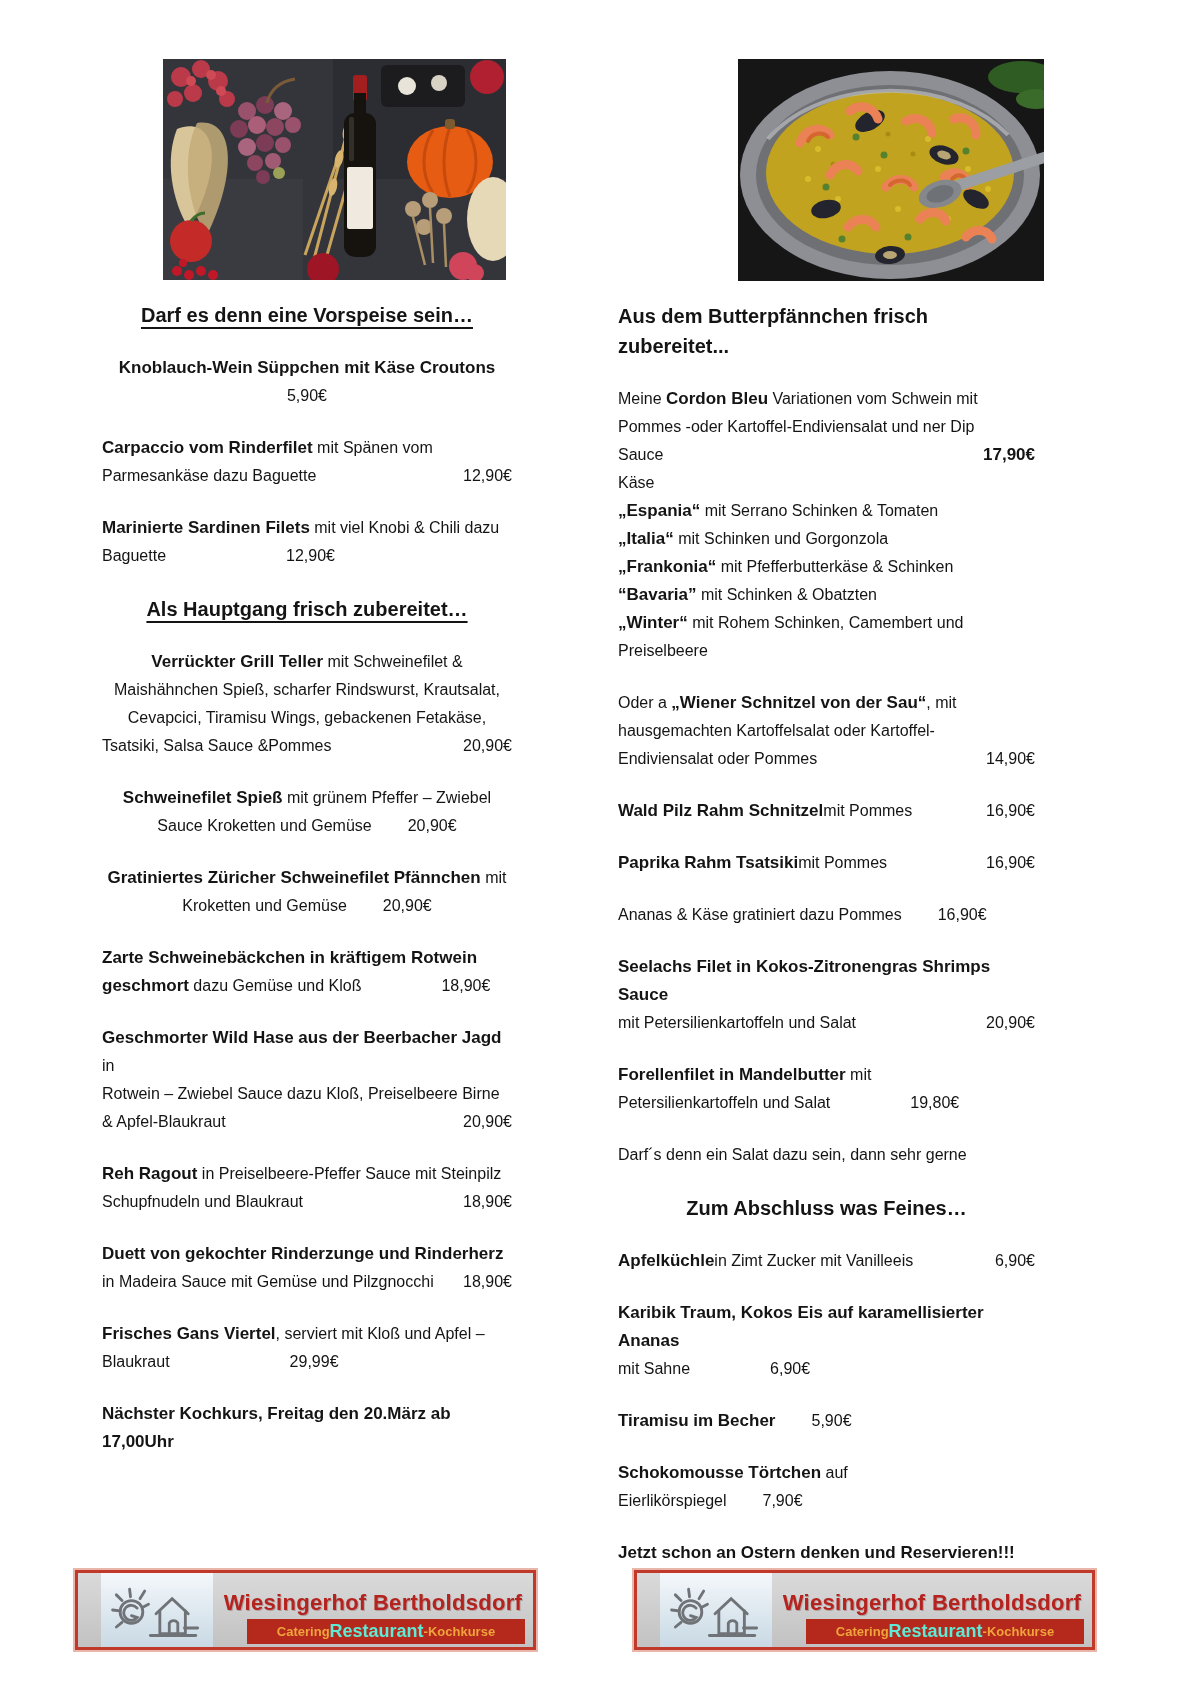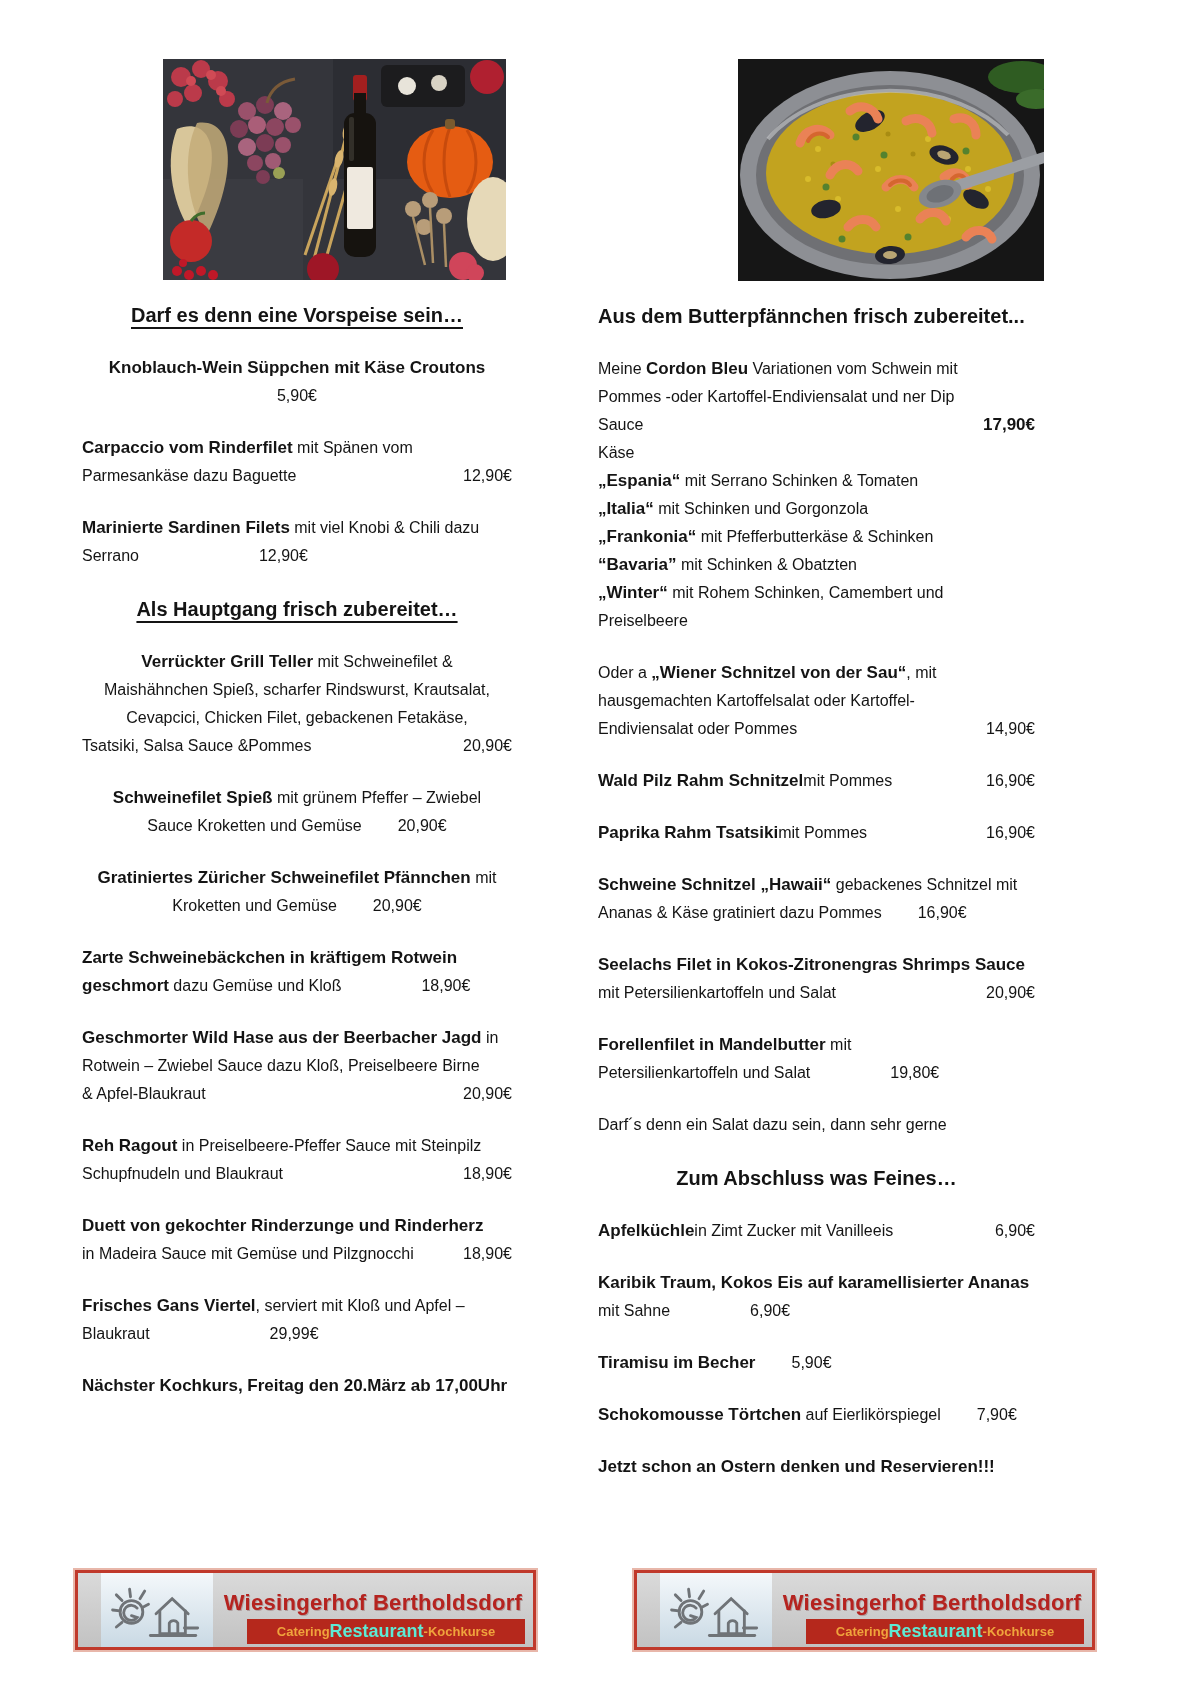--- a/index.html
+++ b/index.html
@@ -9,21 +9,21 @@
   .col{position:absolute;top:59px;}
   .col-left{left:82px;width:430px;}
   .col-right{left:598px;width:437px;}
 
   .photo{display:block;}
   .photo-left{margin-left:81px;width:343px;height:221px;}
   .photo-right{margin-left:140px;width:306px;height:222px;}
   .photo svg{display:block;}
 
   .blocks{margin-top:20px;}
-  .block{margin-bottom:24px;font-size:16px;line-height:28px;}
+  .block{margin-bottom:24px;font-size:16px;line-height:28px;margin-left:20px;}
   .block.center{text-align:center;}
   .block.heading{font-size:20px;line-height:30px;font-weight:bold;margin-top:6px;margin-bottom:24px;}
   .block.heading .u{text-decoration:underline;text-underline-offset:5px;text-decoration-thickness:2px;}
   .blocks > .block:first-child{margin-top:0;}
   .line{min-height:28px;}
   .line.flex{display:flex;align-items:flex-start;}
   .b{font-weight:bold;font-size:17px;}
   .right{margin-left:auto;}
   .gap-s{margin-left:36px;}
   .gap-m{margin-left:80px;}
@@ -163,29 +163,29 @@
         </div>
         <div class="block item">
           <div class="line"><span class="b">Carpaccio vom Rinderfilet</span><span> mit Spänen vom</span></div>
           <div class="line flex">
             <span>Parmesankäse dazu Baguette</span>
             <span class="right">12,90€</span>
           </div>
         </div>
         <div class="block item">
           <div class="line"><span class="b">Marinierte Sardinen Filets</span><span> mit viel Knobi &amp; Chili dazu</span></div>
-          <div class="line"><span>Serrano</span><span class="gap-l">12,90€</span></div>
+          <div class="line"><span>Baguette</span><span class="gap-l">12,90€</span></div>
         </div>
         <div class="block heading center">
           <div class="line"><span class="u">Als Hauptgang frisch zubereitet…</span></div>
         </div>
         <div class="block item center">
           <div class="line"><span class="b">Verrückter Grill Teller</span><span> mit Schweinefilet &amp;</span></div>
           <div class="line"><span>Maishähnchen Spieß, scharfer Rindswurst, Krautsalat,</span></div>
-          <div class="line"><span>Cevapcici, Chicken Filet, gebackenen Fetakäse,</span></div>
+          <div class="line"><span>Cevapcici, Tiramisu Wings, gebackenen Fetakäse,</span></div>
           <div class="line flex">
             <span>Tsatsiki, Salsa Sauce &amp;Pommes</span>
             <span class="right">20,90€</span>
           </div>
         </div>
         <div class="block item center">
           <div class="line"><span class="b">Schweinefilet Spieß</span><span> mit grünem Pfeffer – Zwiebel</span></div>
           <div class="line"><span>Sauce Kroketten und Gemüse</span><span class="gap-s">20,90€</span></div>
         </div>
         <div class="block item center">
@@ -342,21 +342,20 @@
           </div>
         </div>
         <div class="block item">
           <div class="line flex">
             <span class="b">Paprika Rahm Tsatsiki</span>
             <span> mit Pommes</span>
             <span class="right">16,90€</span>
           </div>
         </div>
         <div class="block item">
-          <div class="line"><span class="b">Schweine Schnitzel „Hawaii“</span><span> gebackenes Schnitzel mit</span></div>
           <div class="line"><span>Ananas &amp; Käse gratiniert dazu Pommes</span><span class="gap-s">16,90€</span></div>
         </div>
         <div class="block item">
           <div class="line"><span class="b">Seelachs Filet in Kokos-Zitronengras Shrimps Sauce</span></div>
           <div class="line flex">
             <span>mit Petersilienkartoffeln und Salat</span>
             <span class="right">20,90€</span>
           </div>
         </div>
         <div class="block item">

